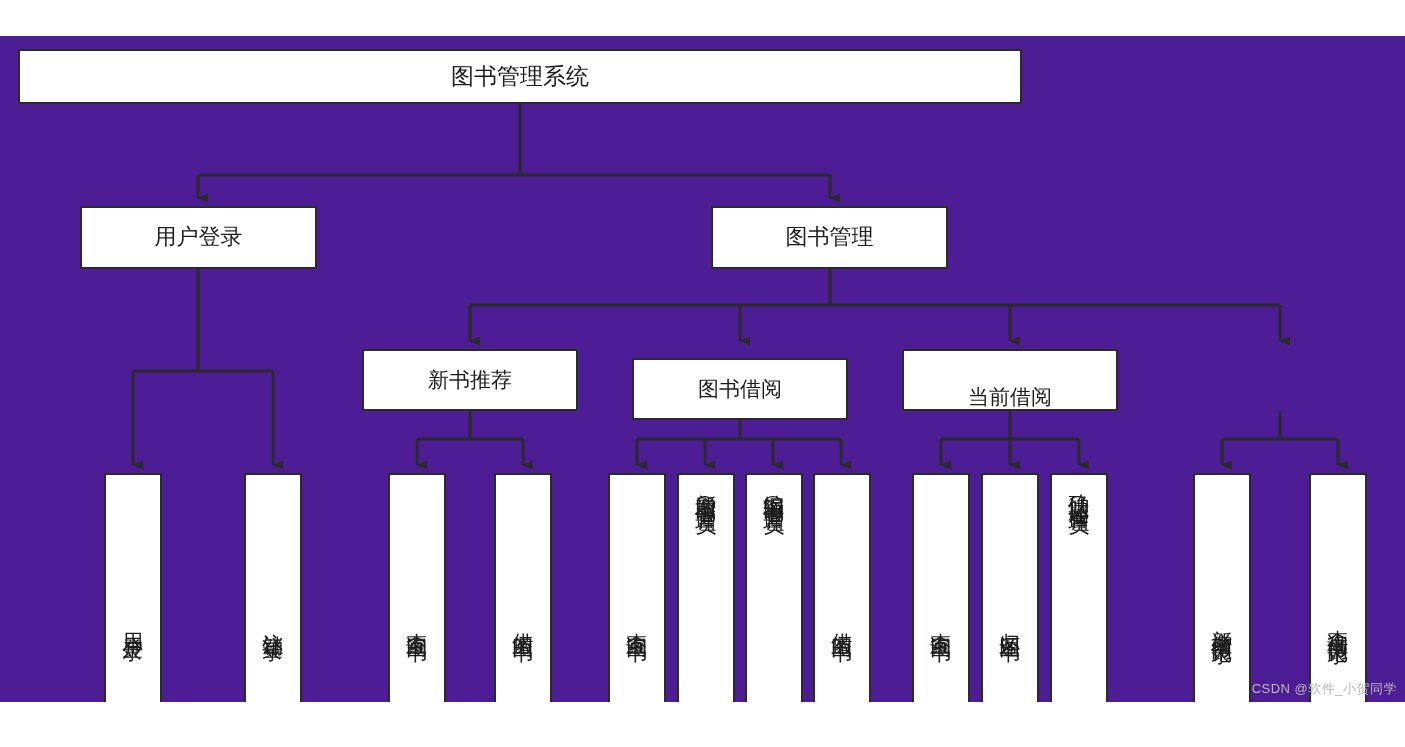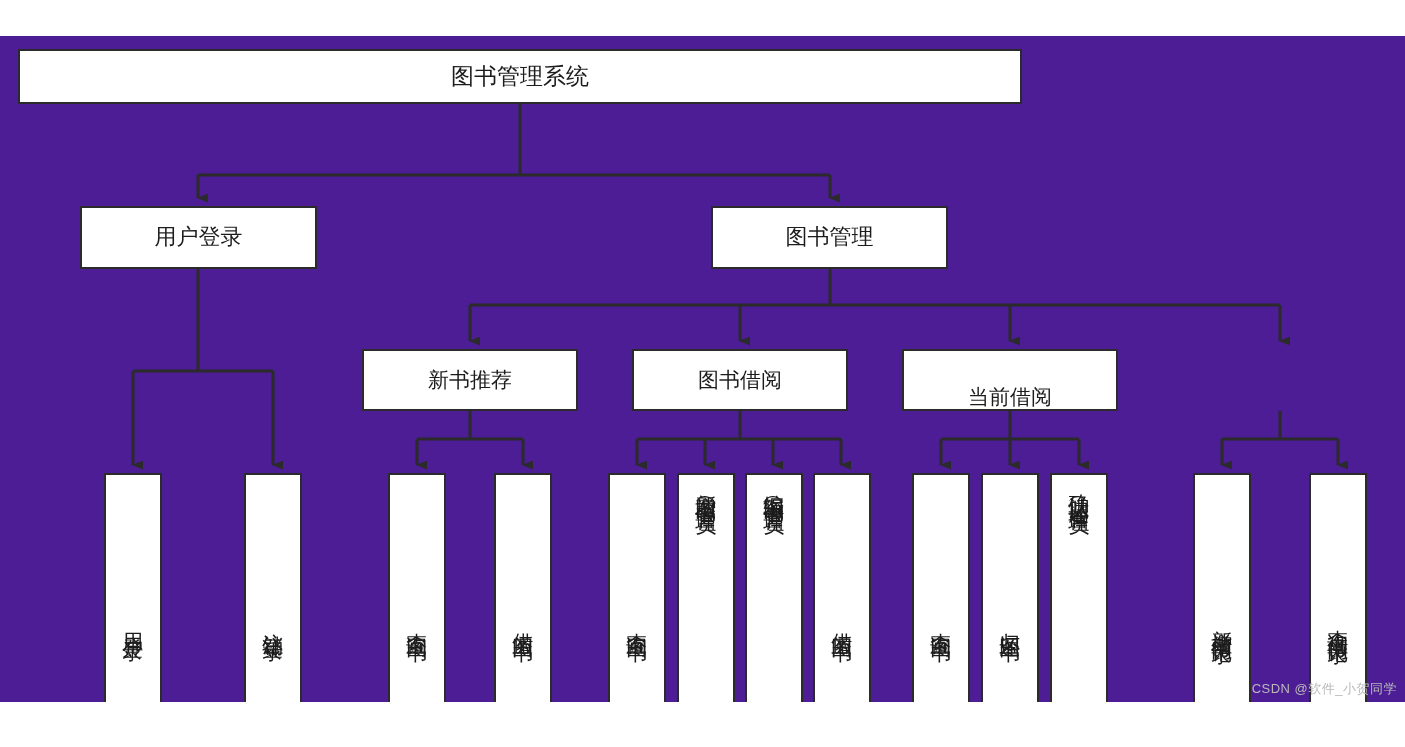--- a/index.html
+++ b/index.html
@@ -148,21 +148,21 @@
   <div class="node l2" style="left:80px; top:170px; width:237px; height:63px;">
     <span>用户登录</span>
   </div>
   <div class="node l2" style="left:711px; top:170px; width:237px; height:63px;">
     <span>图书管理</span>
   </div>
 
   <div class="node l3" style="left:362px; top:313px; width:216px; height:62px;">
     <span>新书推荐</span>
   </div>
-  <div class="node l3" style="left:632px; top:313px; width:216px; height:62px;">
+  <div class="node l3" style="left:632px; top:322px; width:216px; height:62px;">
     <span>图书借阅</span>
   </div>
   <div class="node l3" style="left:902px; top:313px; width:216px; height:62px;align-items:flex-end;">
     <span>当前借阅</span>
   </div>
 
   <div class="node leaf" style="left:104px; top:437px; width:58px; height:298px;">
     <div class="leaf-inner">
       <span class="vtext">用户登录</span>
     </div>

